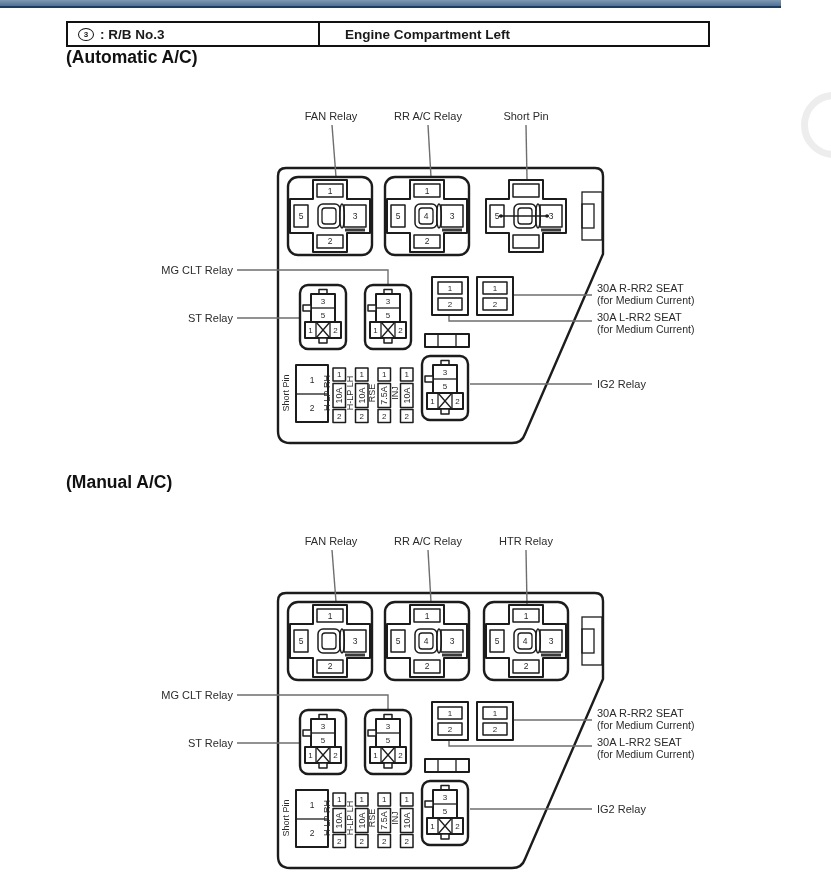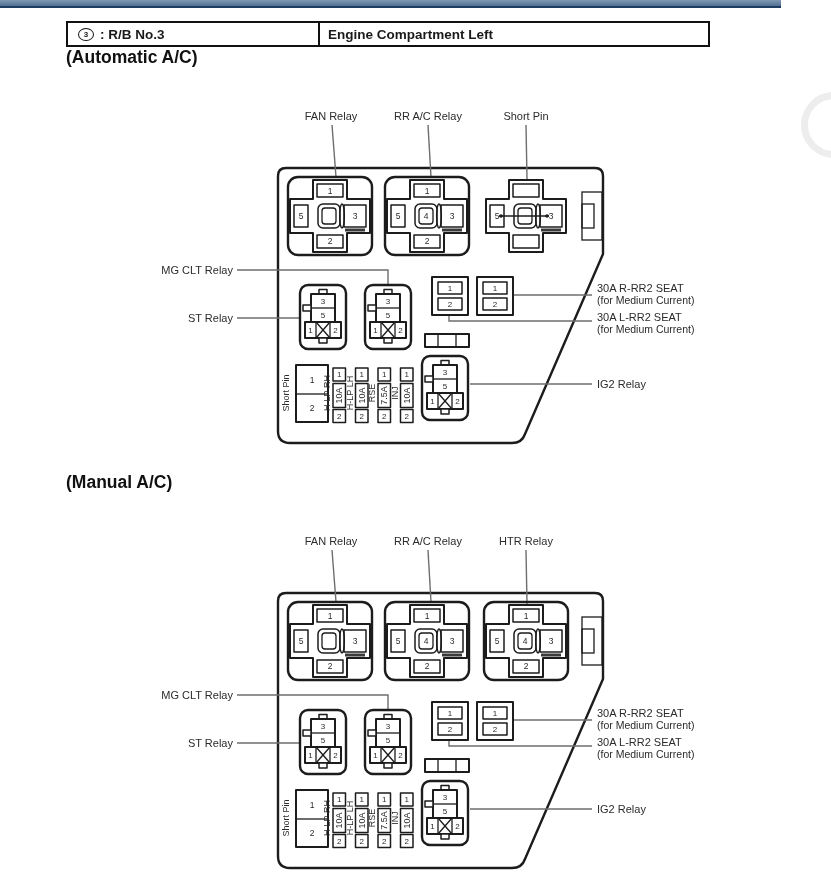--- a/index.html
+++ b/index.html
@@ -7,21 +7,21 @@
         font-family:"Liberation Sans",sans-serif;color:#1a1a1a;}
   .top-bar{position:absolute;left:0;top:0;width:781px;height:6px;
            background:linear-gradient(#8099b2,#4f7095);border-bottom:2px solid #1e3c5f;}
   .corner-ornament{position:absolute;left:801px;top:92px;width:52px;height:52px;
            border-radius:50%;border:7px solid #ededed;background:#fff;}
   .header-table{position:absolute;left:66px;top:21px;width:644px;height:26px;
            border:2px solid #111;display:flex;box-sizing:border-box;}
   .header-cell{display:flex;align-items:center;font-weight:bold;font-size:13.5px;
            box-sizing:border-box;white-space:nowrap;}
   .header-cell.left{width:252px;border-right:2px solid #111;padding-left:10px;}
-  .header-cell.right{flex:1;padding-left:8px;}
+  .header-cell.right{flex:1;padding-left:25px;}
   .badge-circle{display:inline-flex;align-items:center;justify-content:center;
            width:14px;height:11px;border:1.5px solid #111;border-radius:50%;
            font-size:8px;font-weight:bold;margin-right:6px;}
   svg{position:absolute;left:0;top:0;}
   svg text{font-family:"Liberation Sans",sans-serif;fill:#2b2b2b;}
   .outline-stroke{fill:none;stroke:#1c1c1c;stroke-width:2.4;stroke-linejoin:round;}
   .comp-stroke{fill:#fff;stroke:#1c1c1c;stroke-width:2;stroke-linejoin:round;}
   .cell-stroke{fill:#fff;stroke:#1c1c1c;stroke-width:1.5;stroke-linejoin:round;}
   .thin-stroke{fill:none;stroke:#1c1c1c;stroke-width:1.3;}
   .callout-line{fill:none;stroke:#6e6e6e;stroke-width:1.4;}

